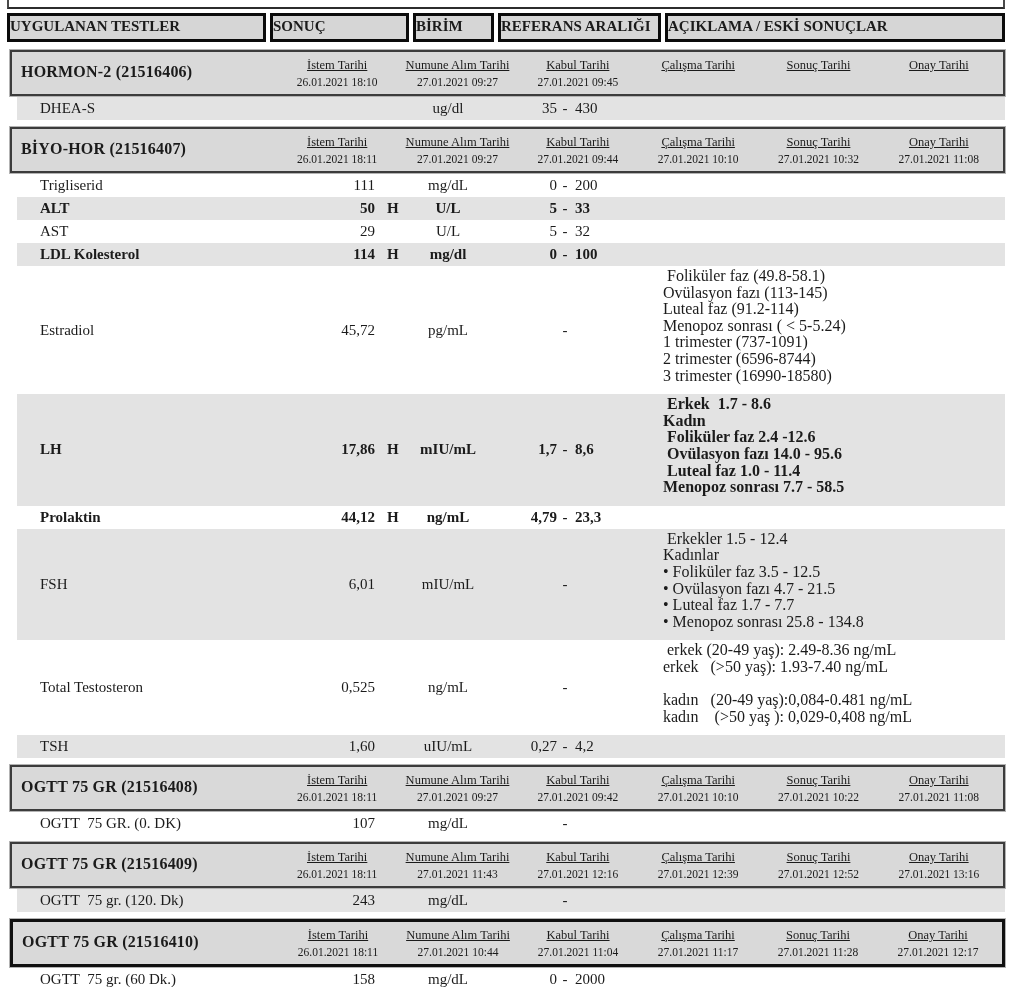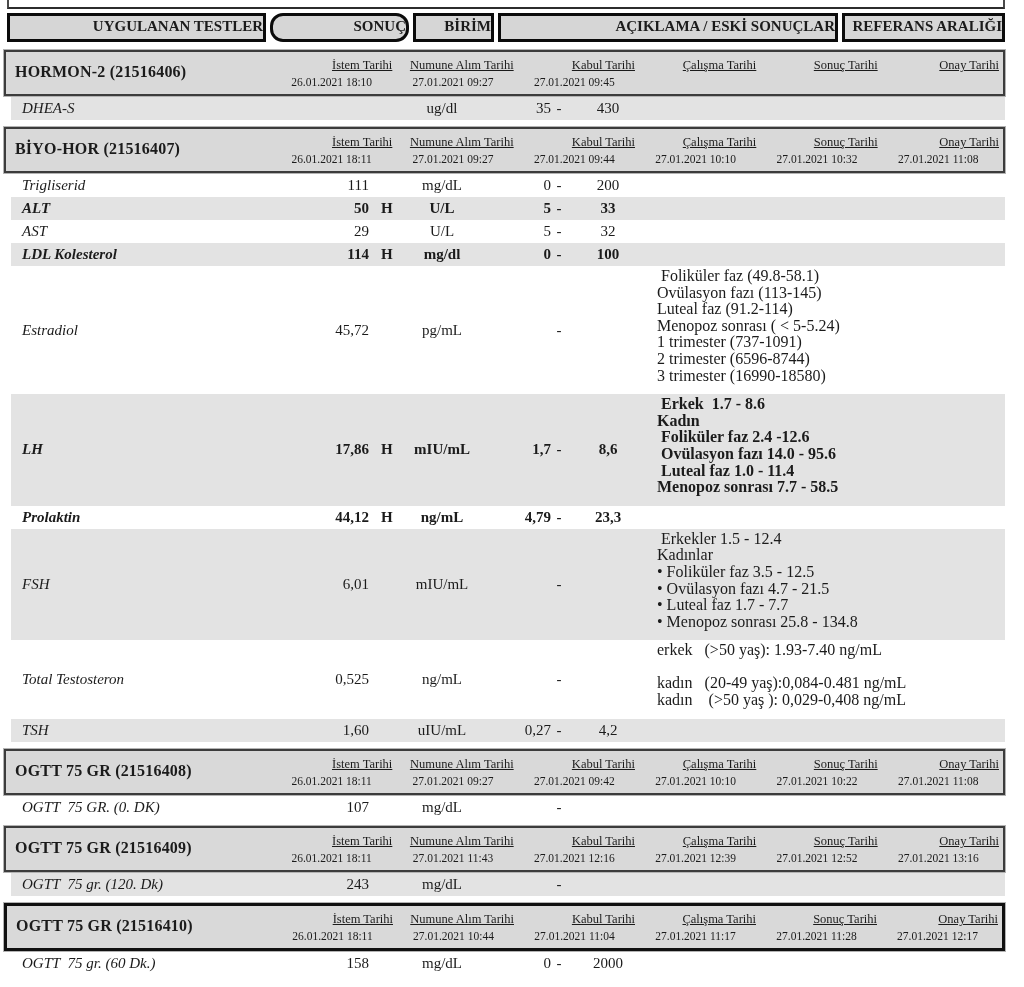--- a/index.html
+++ b/index.html
@@ -12,72 +12,72 @@
   
   .top-partial {
     height: 9px; margin: 0 19px 4px 7px;
     border-left: 2px solid #4a4a4a; border-right: 2px solid #4a4a4a;
     border-bottom: 2px solid #2c2c2c; background: #ffffff;
   }
   
   .col-header { display: flex; gap: 4px; margin: 0 19px 8px 7px; }
   .col-header .cell {
     border: 3px solid #0b0b0b; background: #d6d6d6;
-    font-weight: bold; font-size: 15px; text-align: right;
+    font-weight: bold; font-size: 15px; text-align: left;
     padding: 2px 0 4px;
   }
   .w-tests { width: 259px; }
-  .w-result { width: 139px; border-radius: 13px; }
+  .w-result { width: 139px; }
   .w-unit  { width: 81px; }
   .w-ref   { width: 163px; }
   .w-expl  { flex: 1; }
 
   
-  .section { margin: 7px 19px 0 4px; }
+  .section { margin: 7px 19px 0 10px; }
   .section-head {
     border: 2px solid #3c3c3c; outline: 1px solid #b3b3b3;
     background: #d9d9d9; display: flex; align-items: flex-start;
     min-height: 41px; padding: 5px 4px 5px 9px;
   }
   .section.strong .section-head { border: 3px solid #101010; }
   .section-title { width: 256px; font-weight: bold; font-size: 16px; padding-top: 6px; letter-spacing: .2px; }
   .date-cols { flex: 1; display: flex; padding-top: 1px; }
   .date-col { flex: 1; text-align: center; }
-  .date-label { font-size: 12.5px; text-decoration: underline; white-space: nowrap; text-align: right; }
+  .date-label { font-size: 12.5px; text-decoration: underline; white-space: nowrap; }
   .date-value { font-size: 11.5px; margin-top: 3px; min-height: 13px; white-space: nowrap; }
 
   
   .rows { padding-top: 1px; }
   .row { display: flex; align-items: center; margin-left: 7px; min-height: 23px; font-size: 15px; }
   .row.shaded { background: #e3e3e3; }
   .row.bold { font-weight: bold; }
-  .c-name   { width: 248px; padding-left: 11px; white-space: pre; font-style: italic; }
+  .c-name   { width: 248px; padding-left: 23px; white-space: pre; }
   .c-result { width: 110px; text-align: right; white-space: pre; }
   .c-flag   { width: 30px; padding-left: 12px; }
   .c-unit   { width: 86px; text-align: center; }
   .c-ref    { width: 162px; display: flex; align-items: center; }
   .ref-low  { width: 66px; text-align: right; white-space: pre; }
   .ref-dash { width: 16px; text-align: center; }
-  .ref-high { flex: 1; text-align: center; padding-left: 2px; white-space: pre; }
+  .ref-high { flex: 1; text-align: left; padding-left: 2px; white-space: pre; }
   .c-exp    { flex: 1; padding: 2px 4px 10px 10px; font-size: 16px; line-height: 16.6px; white-space: pre; }
   .exp-line { min-height: 16.6px; }
 </style>
 </head>
 <body>
 
 <div class="page">
 
   <div class="top-partial"></div>
 
   <div class="col-header">
     <div class="cell w-tests">UYGULANAN TESTLER</div>
     <div class="cell w-result">SONUÇ</div>
     <div class="cell w-unit">BİRİM</div>
+    <div class="cell w-ref">REFERANS ARALIĞI</div>
     <div class="cell w-expl">AÇIKLAMA / ESKİ SONUÇLAR</div>
-    <div class="cell w-ref">REFERANS ARALIĞI</div>
   </div>
 
   <div id="sections">
   <section class="section">
     <div class="section-head">
       <div class="section-title">HORMON-2 (21516406)</div>
       <div class="date-cols">
             <div class="date-col">
               <div class="date-label">İstem Tarihi</div>
               <div class="date-value">26.01.2021 18:10</div>
@@ -258,21 +258,21 @@
   <div class="row">
     <div class="c-name">Total Testosteron</div>
     <div class="c-result">0,525</div>
     <div class="c-flag"></div>
     <div class="c-unit">ng/mL</div>
     <div class="c-ref">
       <span class="ref-low"></span>
       <span class="ref-dash">-</span>
       <span class="ref-high"></span>
     </div>
-    <div class="c-exp"><div class="exp-line">erkek   (&gt;50 yaş): 1.93-7.40 ng/mL</div><div class="exp-line"></div><div class="exp-line">kadın   (20-49 yaş):0,084-0.481 ng/mL</div><div class="exp-line">kadın    (&gt;50 yaş ): 0,029-0,408 ng/mL</div></div>
+    <div class="c-exp"><div class="exp-line"> erkek (20-49 yaş): 2.49-8.36 ng/mL</div><div class="exp-line">erkek   (&gt;50 yaş): 1.93-7.40 ng/mL</div><div class="exp-line"></div><div class="exp-line">kadın   (20-49 yaş):0,084-0.481 ng/mL</div><div class="exp-line">kadın    (&gt;50 yaş ): 0,029-0,408 ng/mL</div></div>
   </div>
 
   <div class="row shaded">
     <div class="c-name">TSH</div>
     <div class="c-result">1,60</div>
     <div class="c-flag"></div>
     <div class="c-unit">uIU/mL</div>
     <div class="c-ref">
       <span class="ref-low">0,27</span>
       <span class="ref-dash">-</span>

